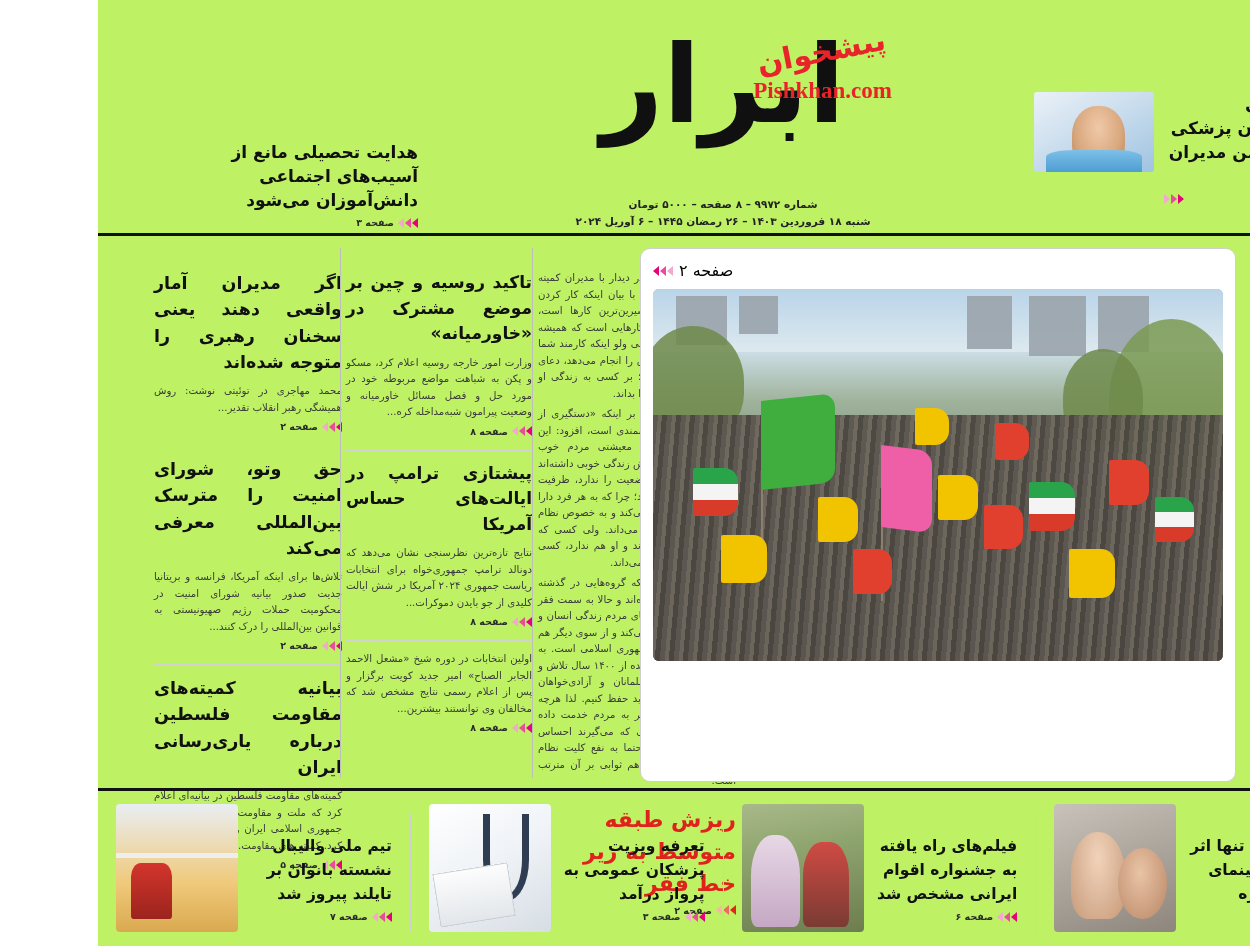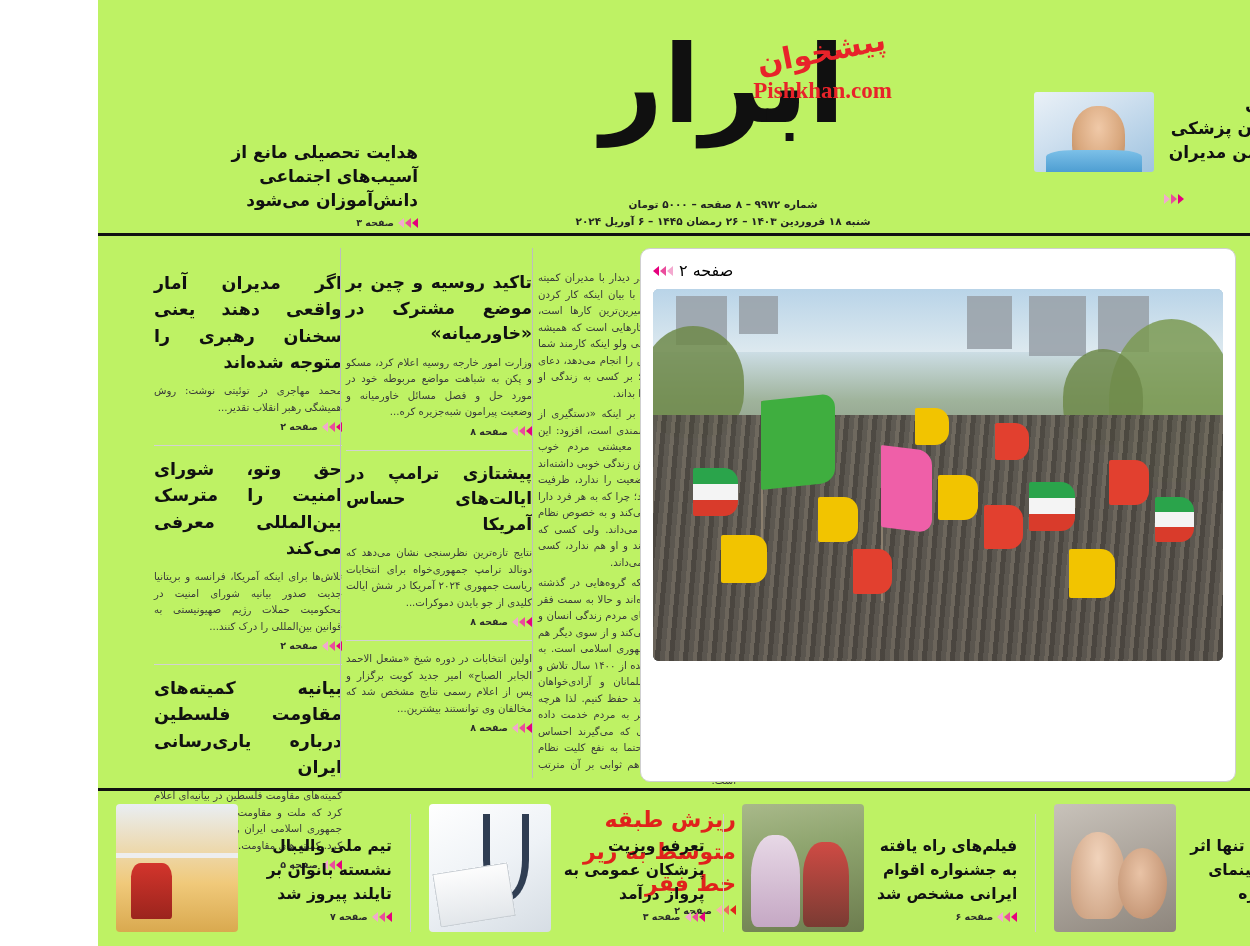--- a/index.html
+++ b/index.html
@@ -262,21 +262,21 @@
         <span class="lbl">صفحه ۵</span>
       </div>
     </div>
   </div>
 
   <div class="rule-v vline" style="left:242px"></div>
 
   <div class="col col-b">
     <div class="item">
       <div class="hl hl-b">تاکید روسیه و چین بر موضع مشترک در «خاورمیانه»</div>
-      <div class="body-txt">وزارت امور خارجه روسیه اعلام کرد، مسکو و پکن به شباهت مواضع مربوطه خود در مورد حل و فصل مسائل خاورمیانه و وضعیت پیرامون شبه‌جزیره کره...</div>
+      <div class="body-txt">وزارت امور خارجه روسیه اعلام کرد، مسکو و پکن به شباهت مواضع مربوطه خود در مورد حل و فصل مسائل خاورمیانه و وضعیت پیرامون شبه‌مداخله کره...</div>
       <div class="pageref">
         <span class="chev">
             <i></i>
             <i></i>
             <i></i>
           </span>
         <span class="lbl">صفحه ۸</span>
       </div>
     </div>
     <div class="sep-dot"></div>

